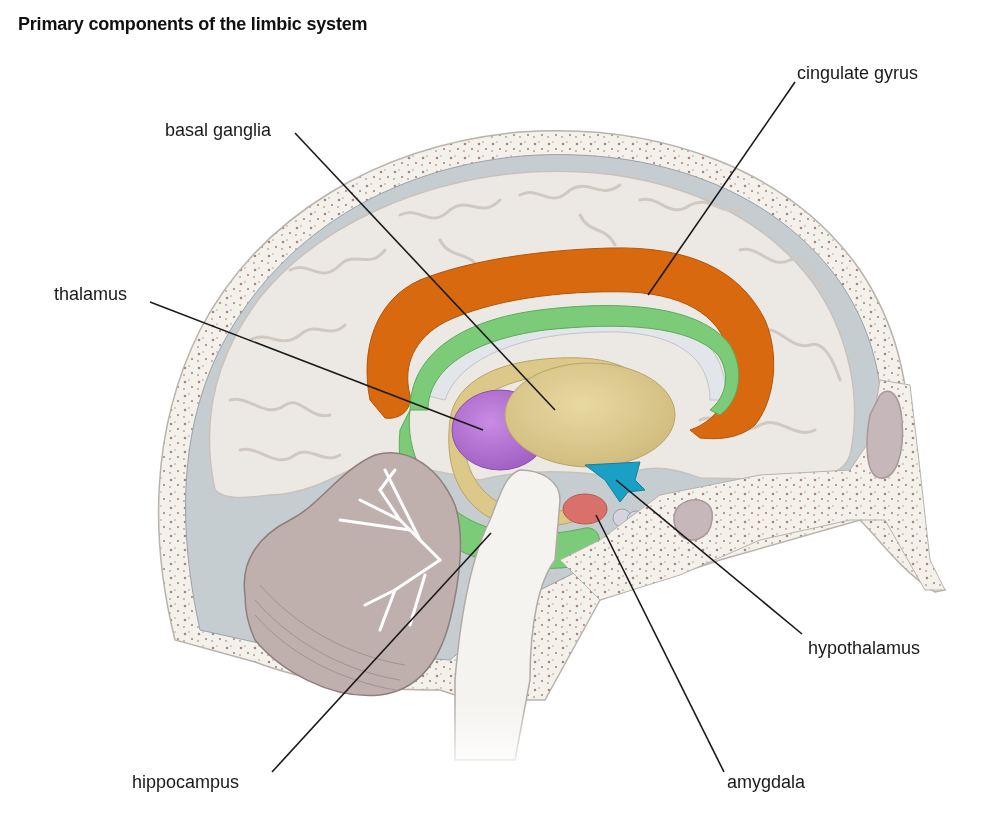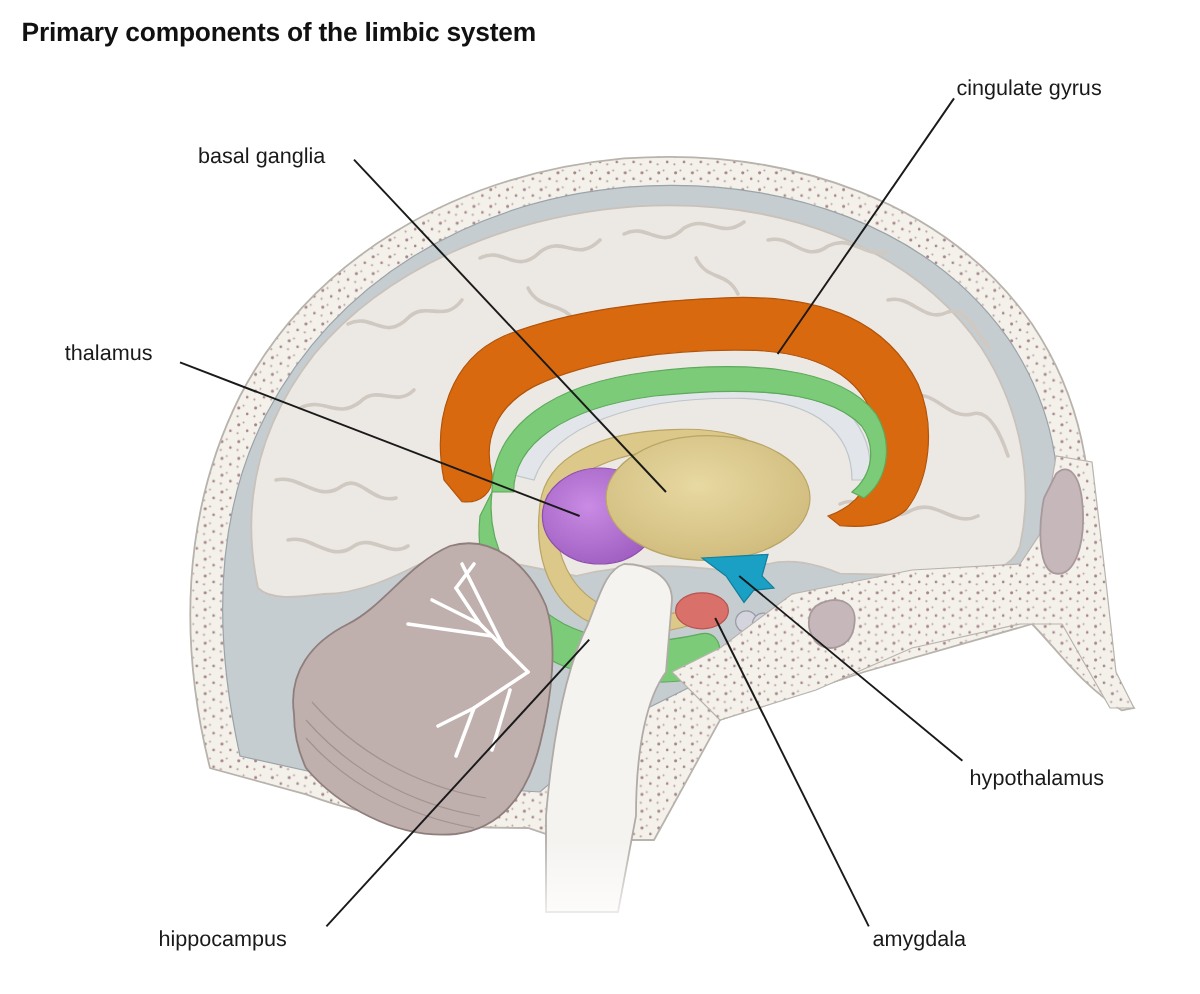--- a/index.html
+++ b/index.html
@@ -1,18 +1,18 @@
 <!DOCTYPE html>
 <html><head>
 <meta charset="utf-8">
 <style>
   html, body { margin: 0; padding: 0; background: #ffffff; }
   body { width: 1000px; height: 828px; position: relative; overflow: hidden;
          font-family: "Liberation Sans", sans-serif; }
-  .title { position: absolute; left: 18px; top: 14px; font-size: 22px; font-weight: bold;
+  .title { position: absolute; left: 18px; top: 14px; font-size: 18px; font-weight: bold;
            color: #111111; letter-spacing: -0.2px; }
   svg.diagram { position: absolute; left: 0; top: 0; }
   .lbl { font-family: "Liberation Sans", sans-serif; font-size: 18px; fill: #1a1a1a; }
   .leader { stroke: #1a1a1a; stroke-width: 1.6; fill: none; }
 </style>
 </head>
 <body>
 
 <div class="title">Primary components of the limbic system</div>
 

